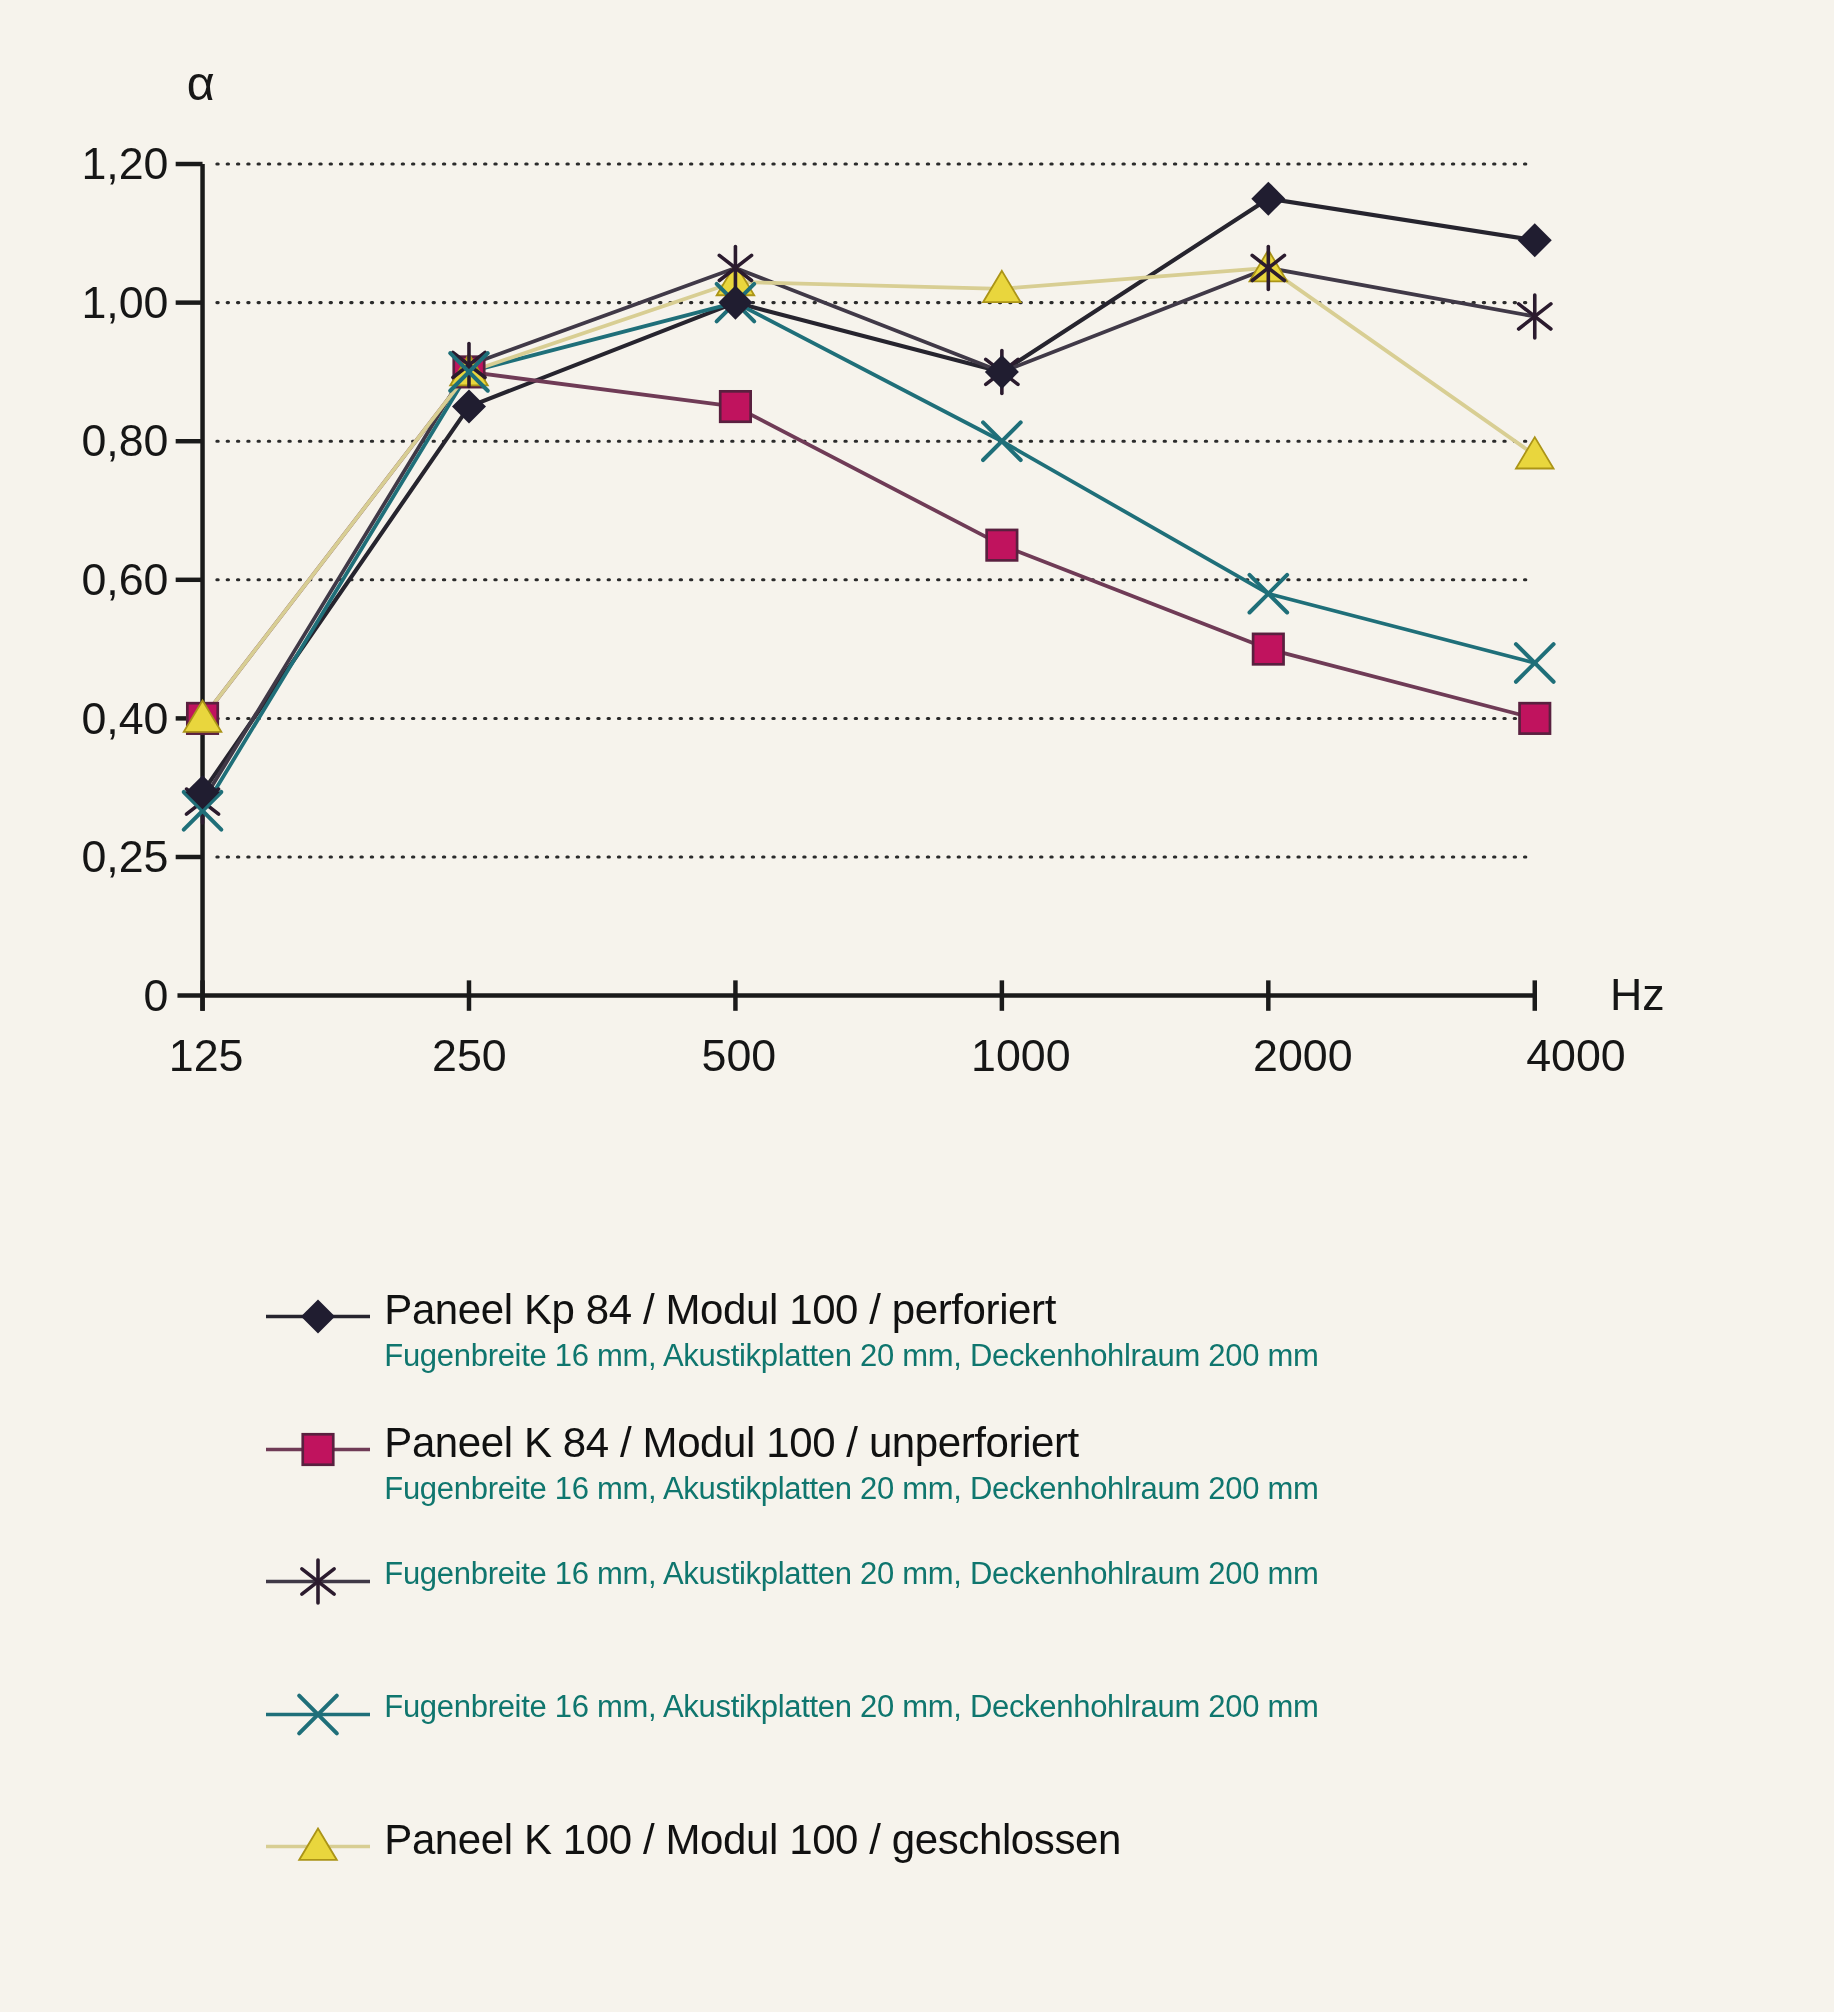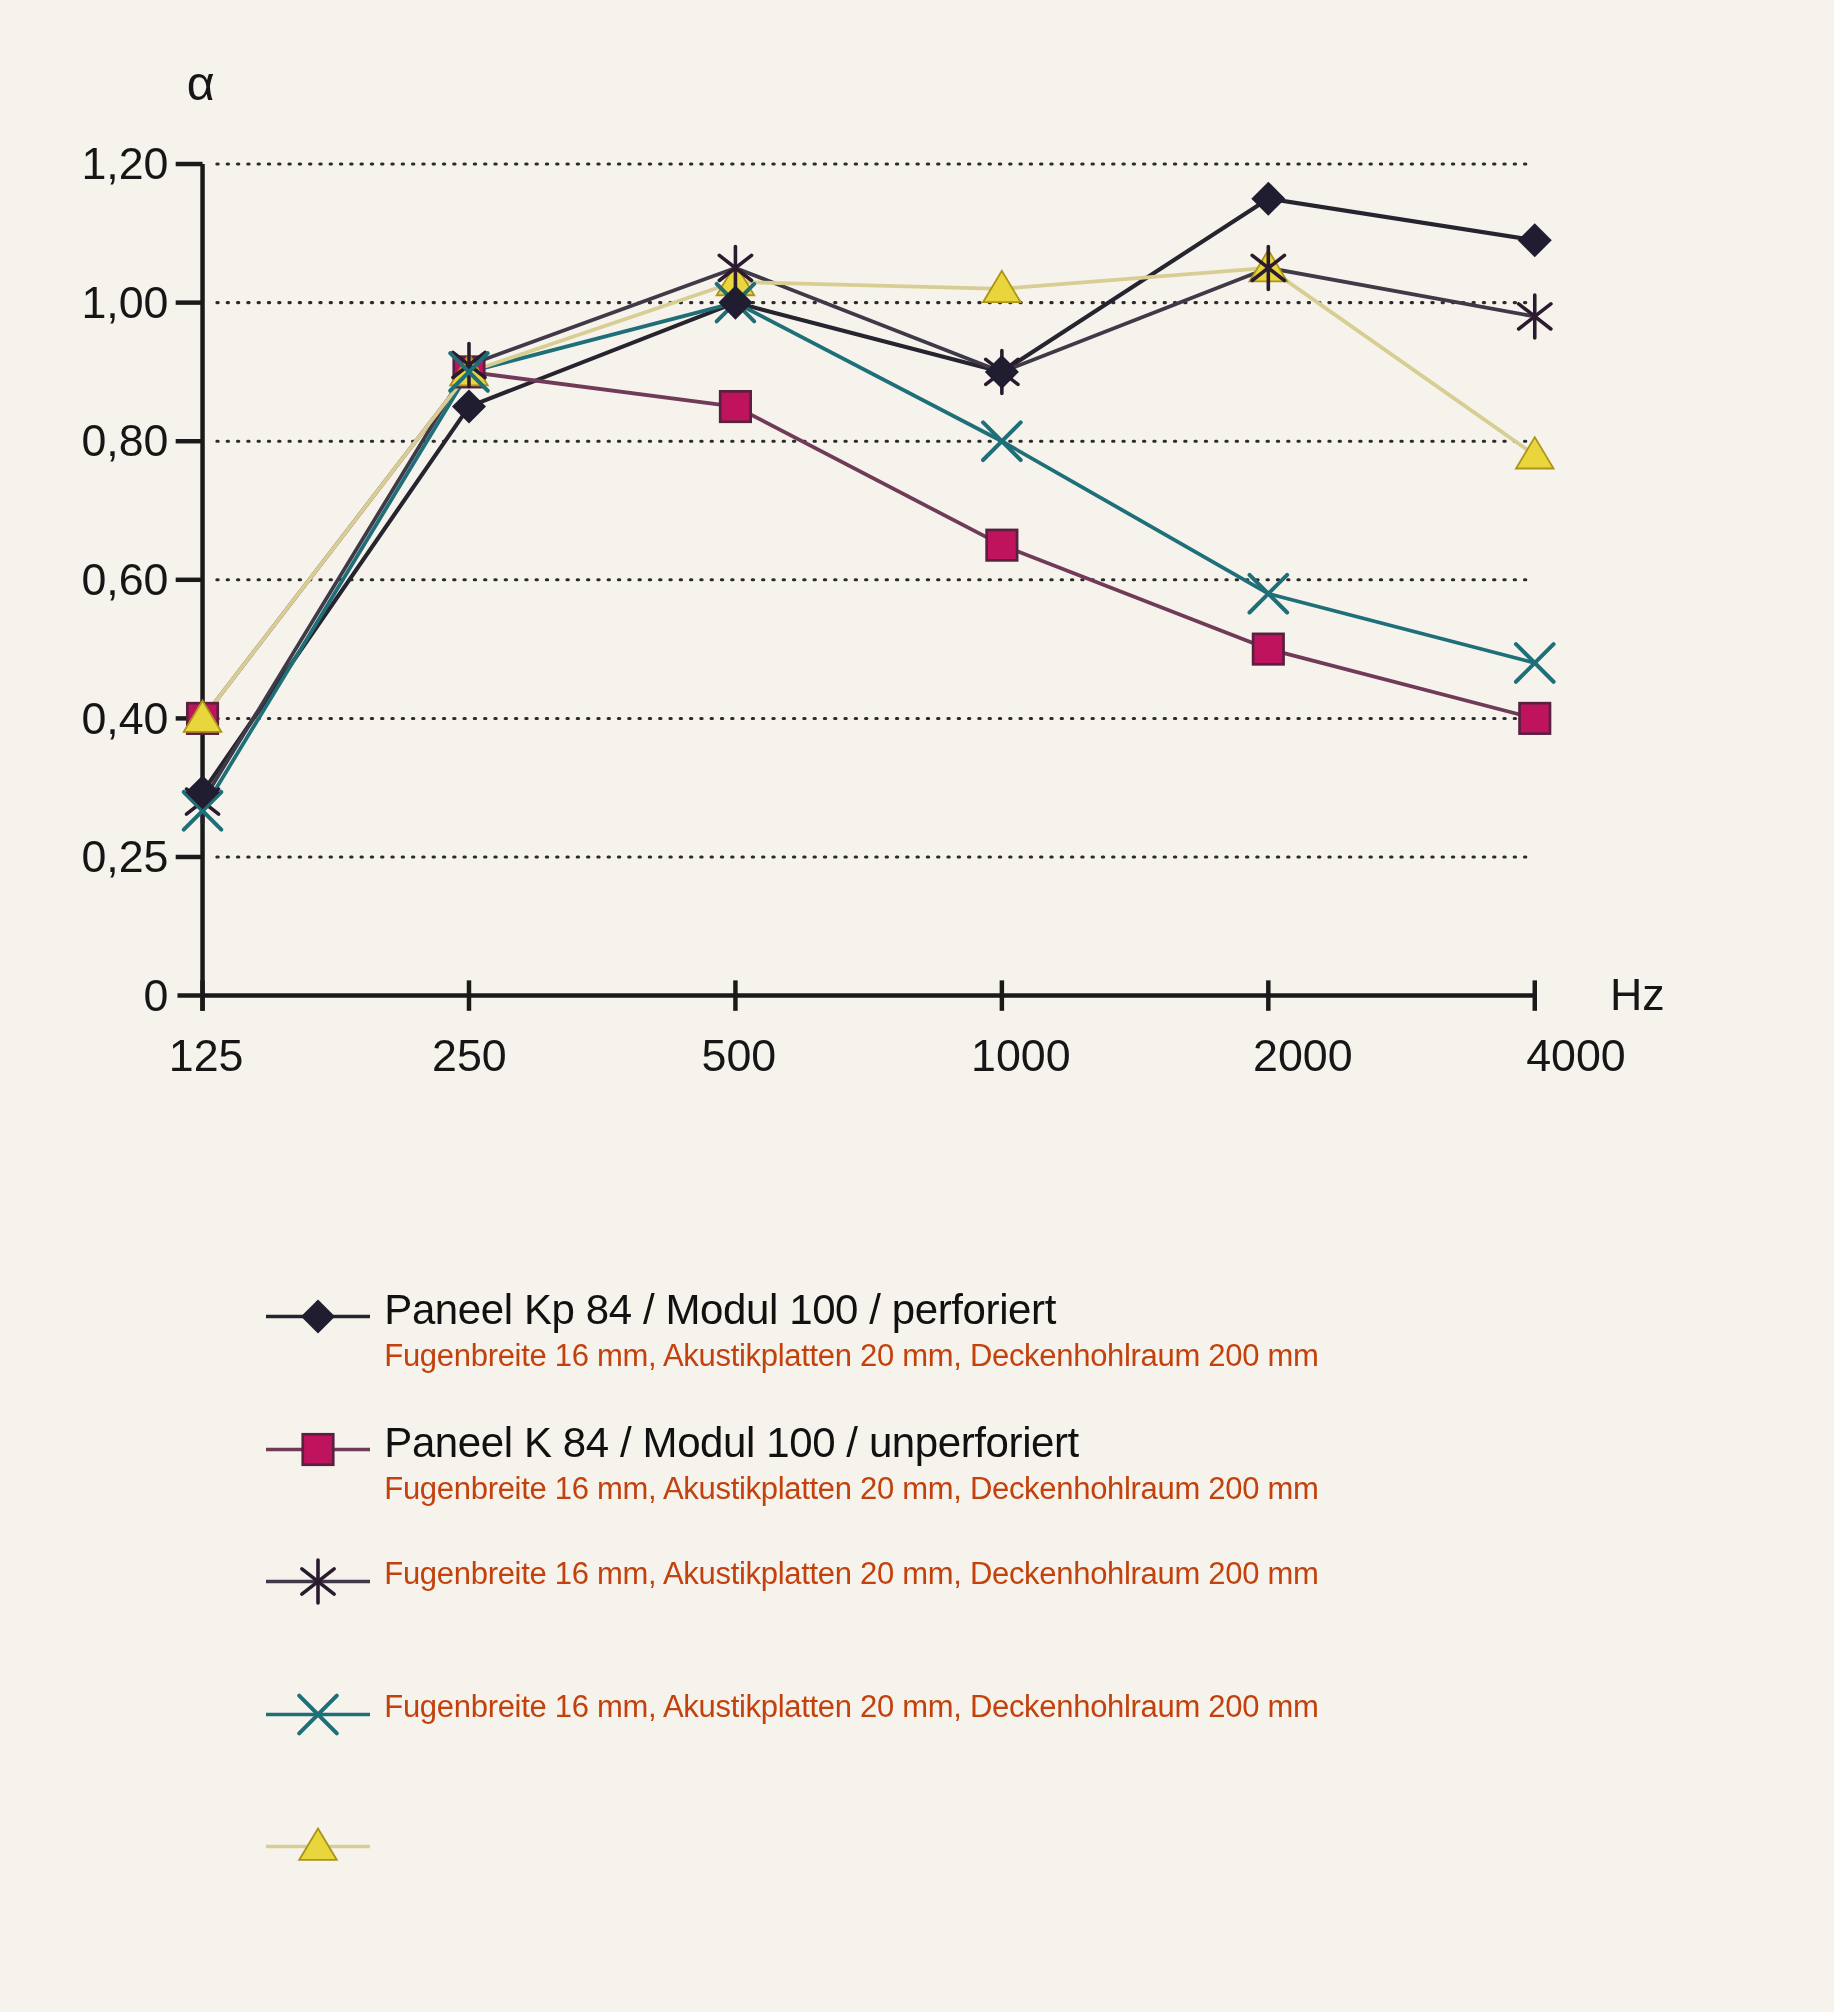--- a/index.html
+++ b/index.html
@@ -14,21 +14,21 @@
   svg text{fill:#161616;}
   #legend{position:absolute;left:0;top:0;width:1834px;height:2012px;pointer-events:none;}
   .legend-row{position:absolute;display:flex;align-items:flex-start;}
   .legend-marker{flex:0 0 auto;margin-right:14.3px;}
   .legend-texts{display:flex;flex-direction:column;}
   .legend-title{
     font-size:42px;line-height:47px;color:#111111;
     letter-spacing:-0.4px;white-space:nowrap;
   }
   .legend-subtitle{
-    font-size:31px;line-height:38px;color:#c2410c;
+    font-size:31px;line-height:38px;color:#0f766e;
     letter-spacing:-0.3px;white-space:nowrap;margin-top:3.6px;
   }
 </style>
 </head>
 <body>
 
 <div id="page">
   <svg id="chart-svg" width="1834" height="1146" viewBox="0 0 2048 1280">
       <line x1="242" y1="957.2" x2="1713" y2="957.2" stroke="#2b2b2b" stroke-width="3.4" stroke-dasharray="1.5 10" stroke-linecap="round"></line>
       <line x1="242" y1="802.4" x2="1713" y2="802.4" stroke="#2b2b2b" stroke-width="3.4" stroke-dasharray="1.5 10" stroke-linecap="round"></line>
@@ -160,17 +160,18 @@
         <div class="legend-texts">
           <div class="legend-subtitle">Fugenbreite 16 mm, Akustikplatten 20 mm, Deckenhohlraum 200 mm</div>
         </div>
       </div>
       <div class="legend-row" style="left: 266px; top: 1816px;">
         <svg width="104" height="61" viewBox="0 0 116 68" class="legend-marker">
           <line x1="0" y1="34" x2="116" y2="34" stroke="#d8ce93" stroke-width="4"></line>
           <path d="M 58 14 L 79 49 L 37 49 Z" fill="#e9d63d" stroke="#ab9417" stroke-width="2"></path>
         </svg>
         <div class="legend-texts">
+          <div class="legend-title">Paneel K 100 / Modul 100 / geschlossen</div>
         </div>
       </div>
     </div>
 </div>
 
 
 </body></html>

